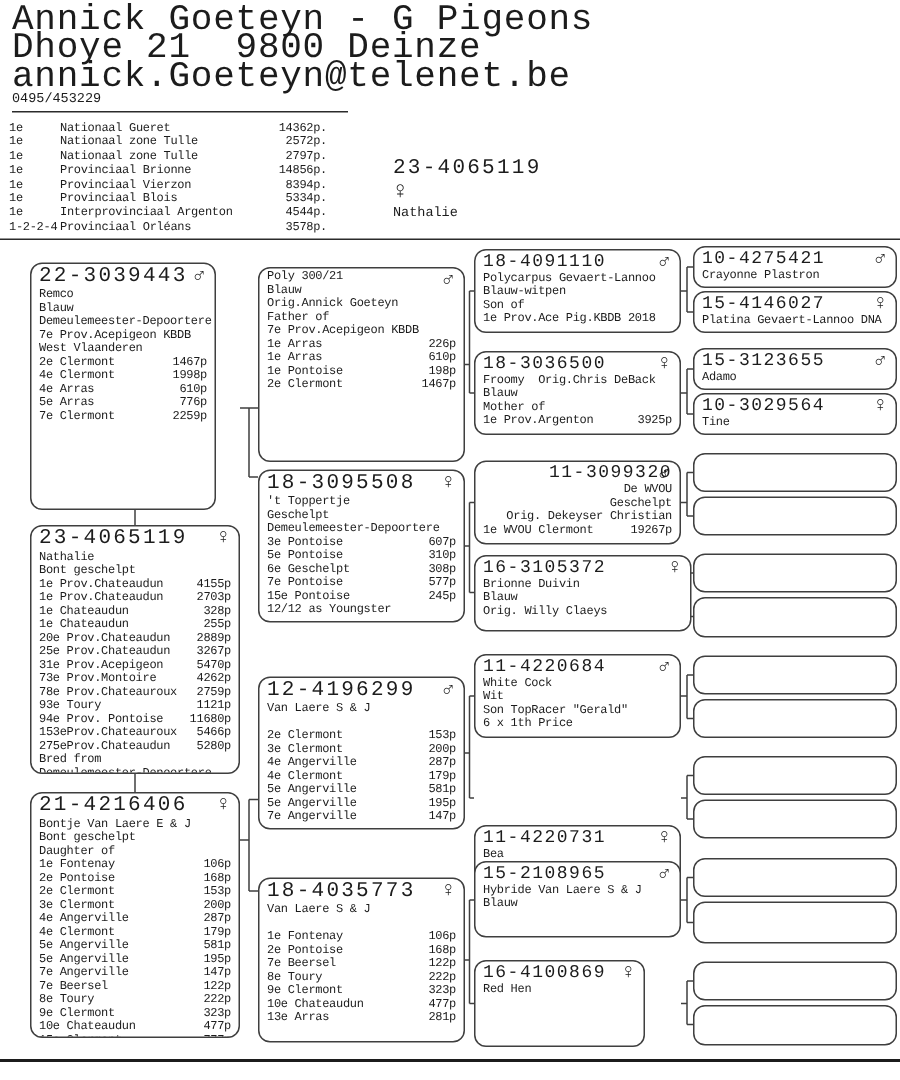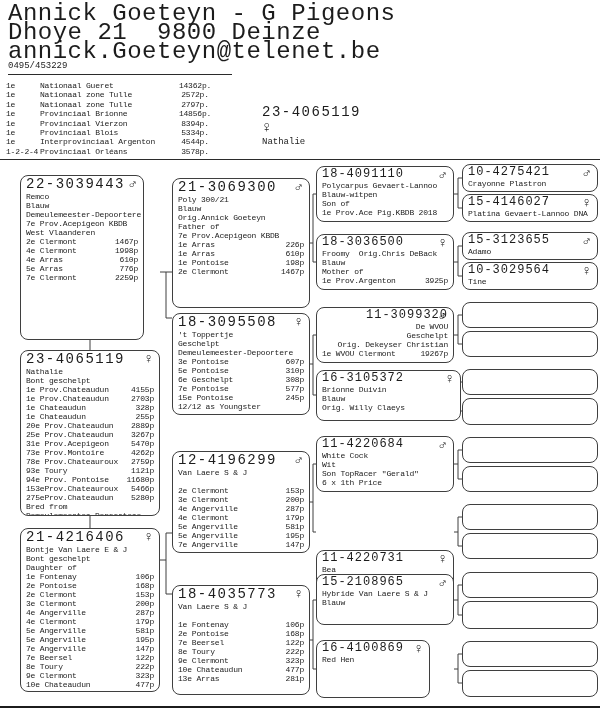--- a/index.html
+++ b/index.html
@@ -11,21 +11,21 @@
   .hl{white-space:pre;line-height:19px;font-size:24px;letter-spacing:.5px}
   .hl.small{font-size:9px;line-height:11px;letter-spacing:0}
   .rule1{position:absolute;left:8px;top:74px;width:224px;height:1px;background:#2b2b2b}
   .rule2{position:absolute;left:0;top:159px;width:600px;height:1px;background:#2b2b2b}
   .ruleB{position:absolute;left:0;top:706px;width:600px;height:2px;background:#1c1c1c}
   
   .achv{position:absolute;left:6px;top:81px;width:212px}
   .arow{display:flex;font-size:8px;line-height:9.4px;letter-spacing:-.2px}
   .arank{width:34px;white-space:pre}
   .arace{flex:1;white-space:pre}
-  .apts{width:46px;text-align:center;white-space:pre}
+  .apts{width:46px;text-align:right;white-space:pre}
   
   .featured{position:absolute;left:262px;top:104px}
   .f-ring{font-size:14px;letter-spacing:1.5px;line-height:16px}
   .f-sex{font-size:16px;font-weight:bold;line-height:17px}
   .f-name{font-size:9px;line-height:11px}
   
   .pbox{position:absolute;border:1px solid #3f3f3f;border-radius:8px;background:#fff;padding:1px 5px 2px 5px;overflow:hidden}
   .ring{font-size:14px;letter-spacing:1.5px;line-height:15px;white-space:pre}
   .gen3 .ring,.gen4 .ring{font-size:12px;letter-spacing:1px;line-height:13px}
   .sex{position:absolute;top:1px;right:6px;font-size:14px;font-weight:bold;line-height:15px}
@@ -268,21 +268,20 @@
         <div class="rrow">
           <span class="rl">10e Chateaudun</span>
           <span class="pts">477p</span>
         </div>
         <div class="rrow">
           <span class="rl">15e Clermont</span>
           <span class="pts">777p</span>
         </div>
       </div>
       <div class="pbox gen2" style="left: 172px; top: 178px; width: 138px; height: 130px;">
-        <div class="ring">21-3069300</div>
         <span class="sex">♂</span>
         <div class="ln">Poly 300/21</div>
         <div class="ln">Blauw</div>
         <div class="ln">Orig.Annick Goeteyn</div>
         <div class="ln">Father of</div>
         <div class="ln">7e Prov.Acepigeon KBDB</div>
         <div class="rrow">
           <span class="rl">1e Arras</span>
           <span class="pts">226p</span>
         </div>

